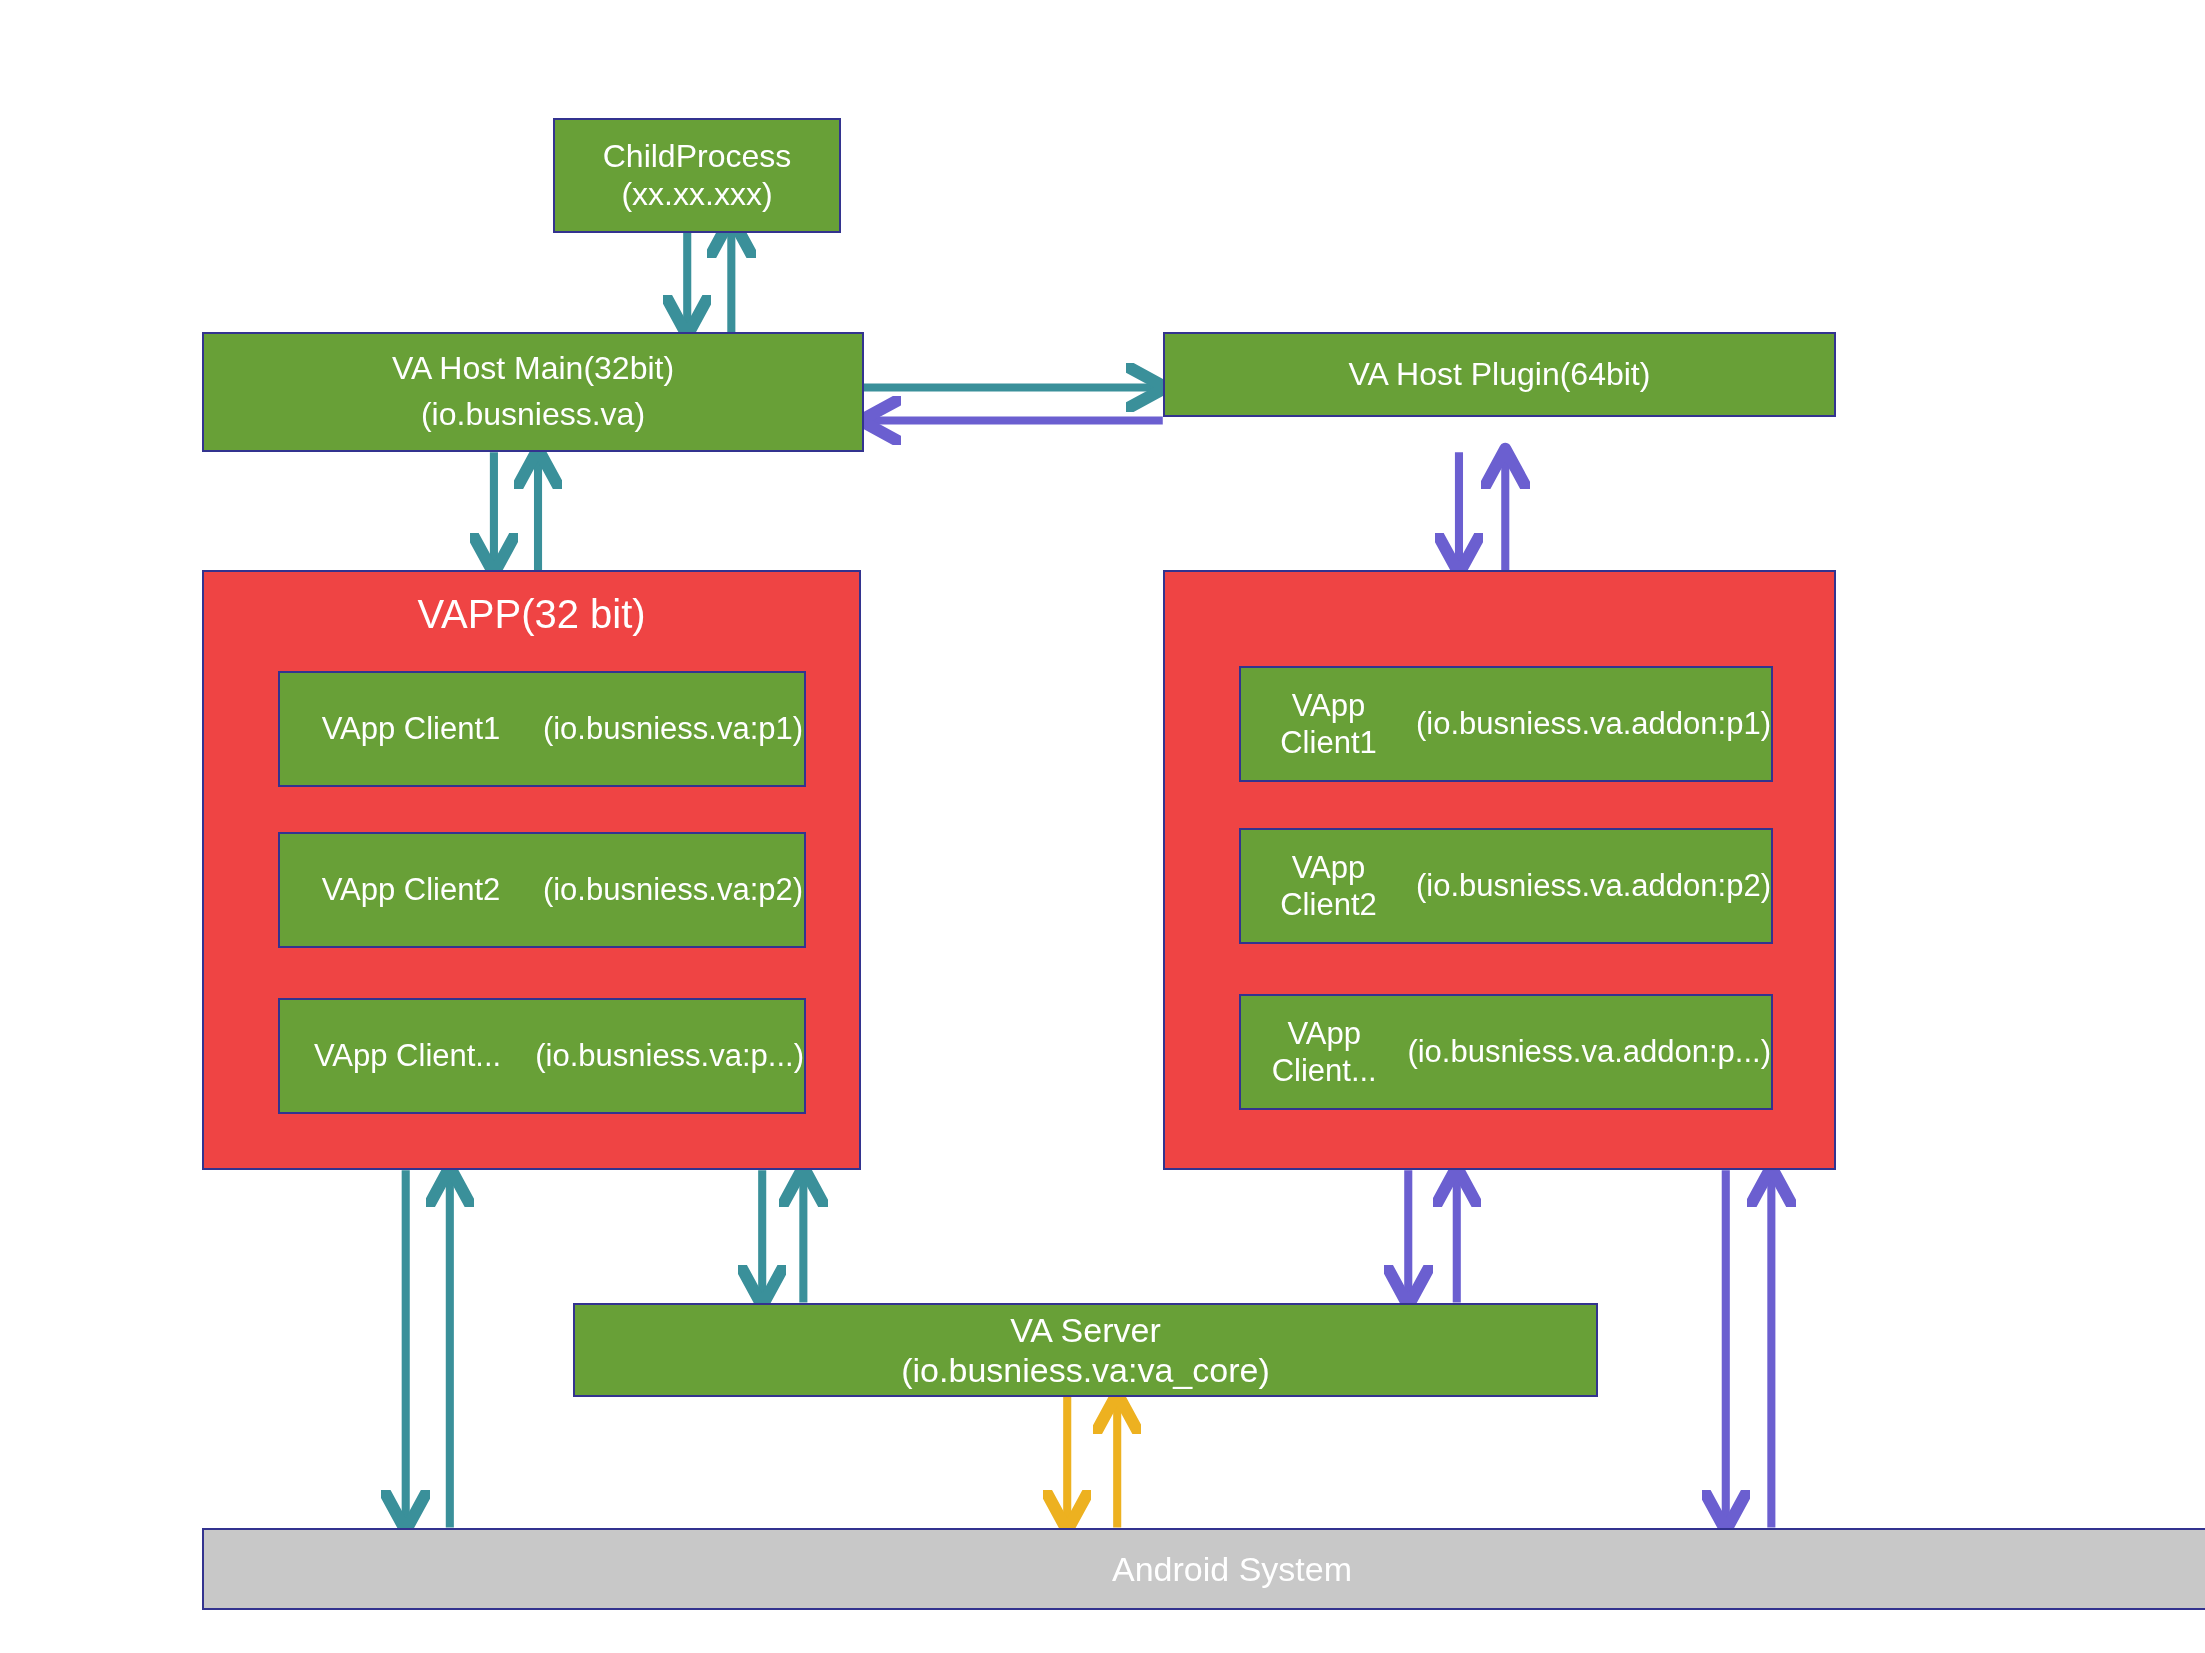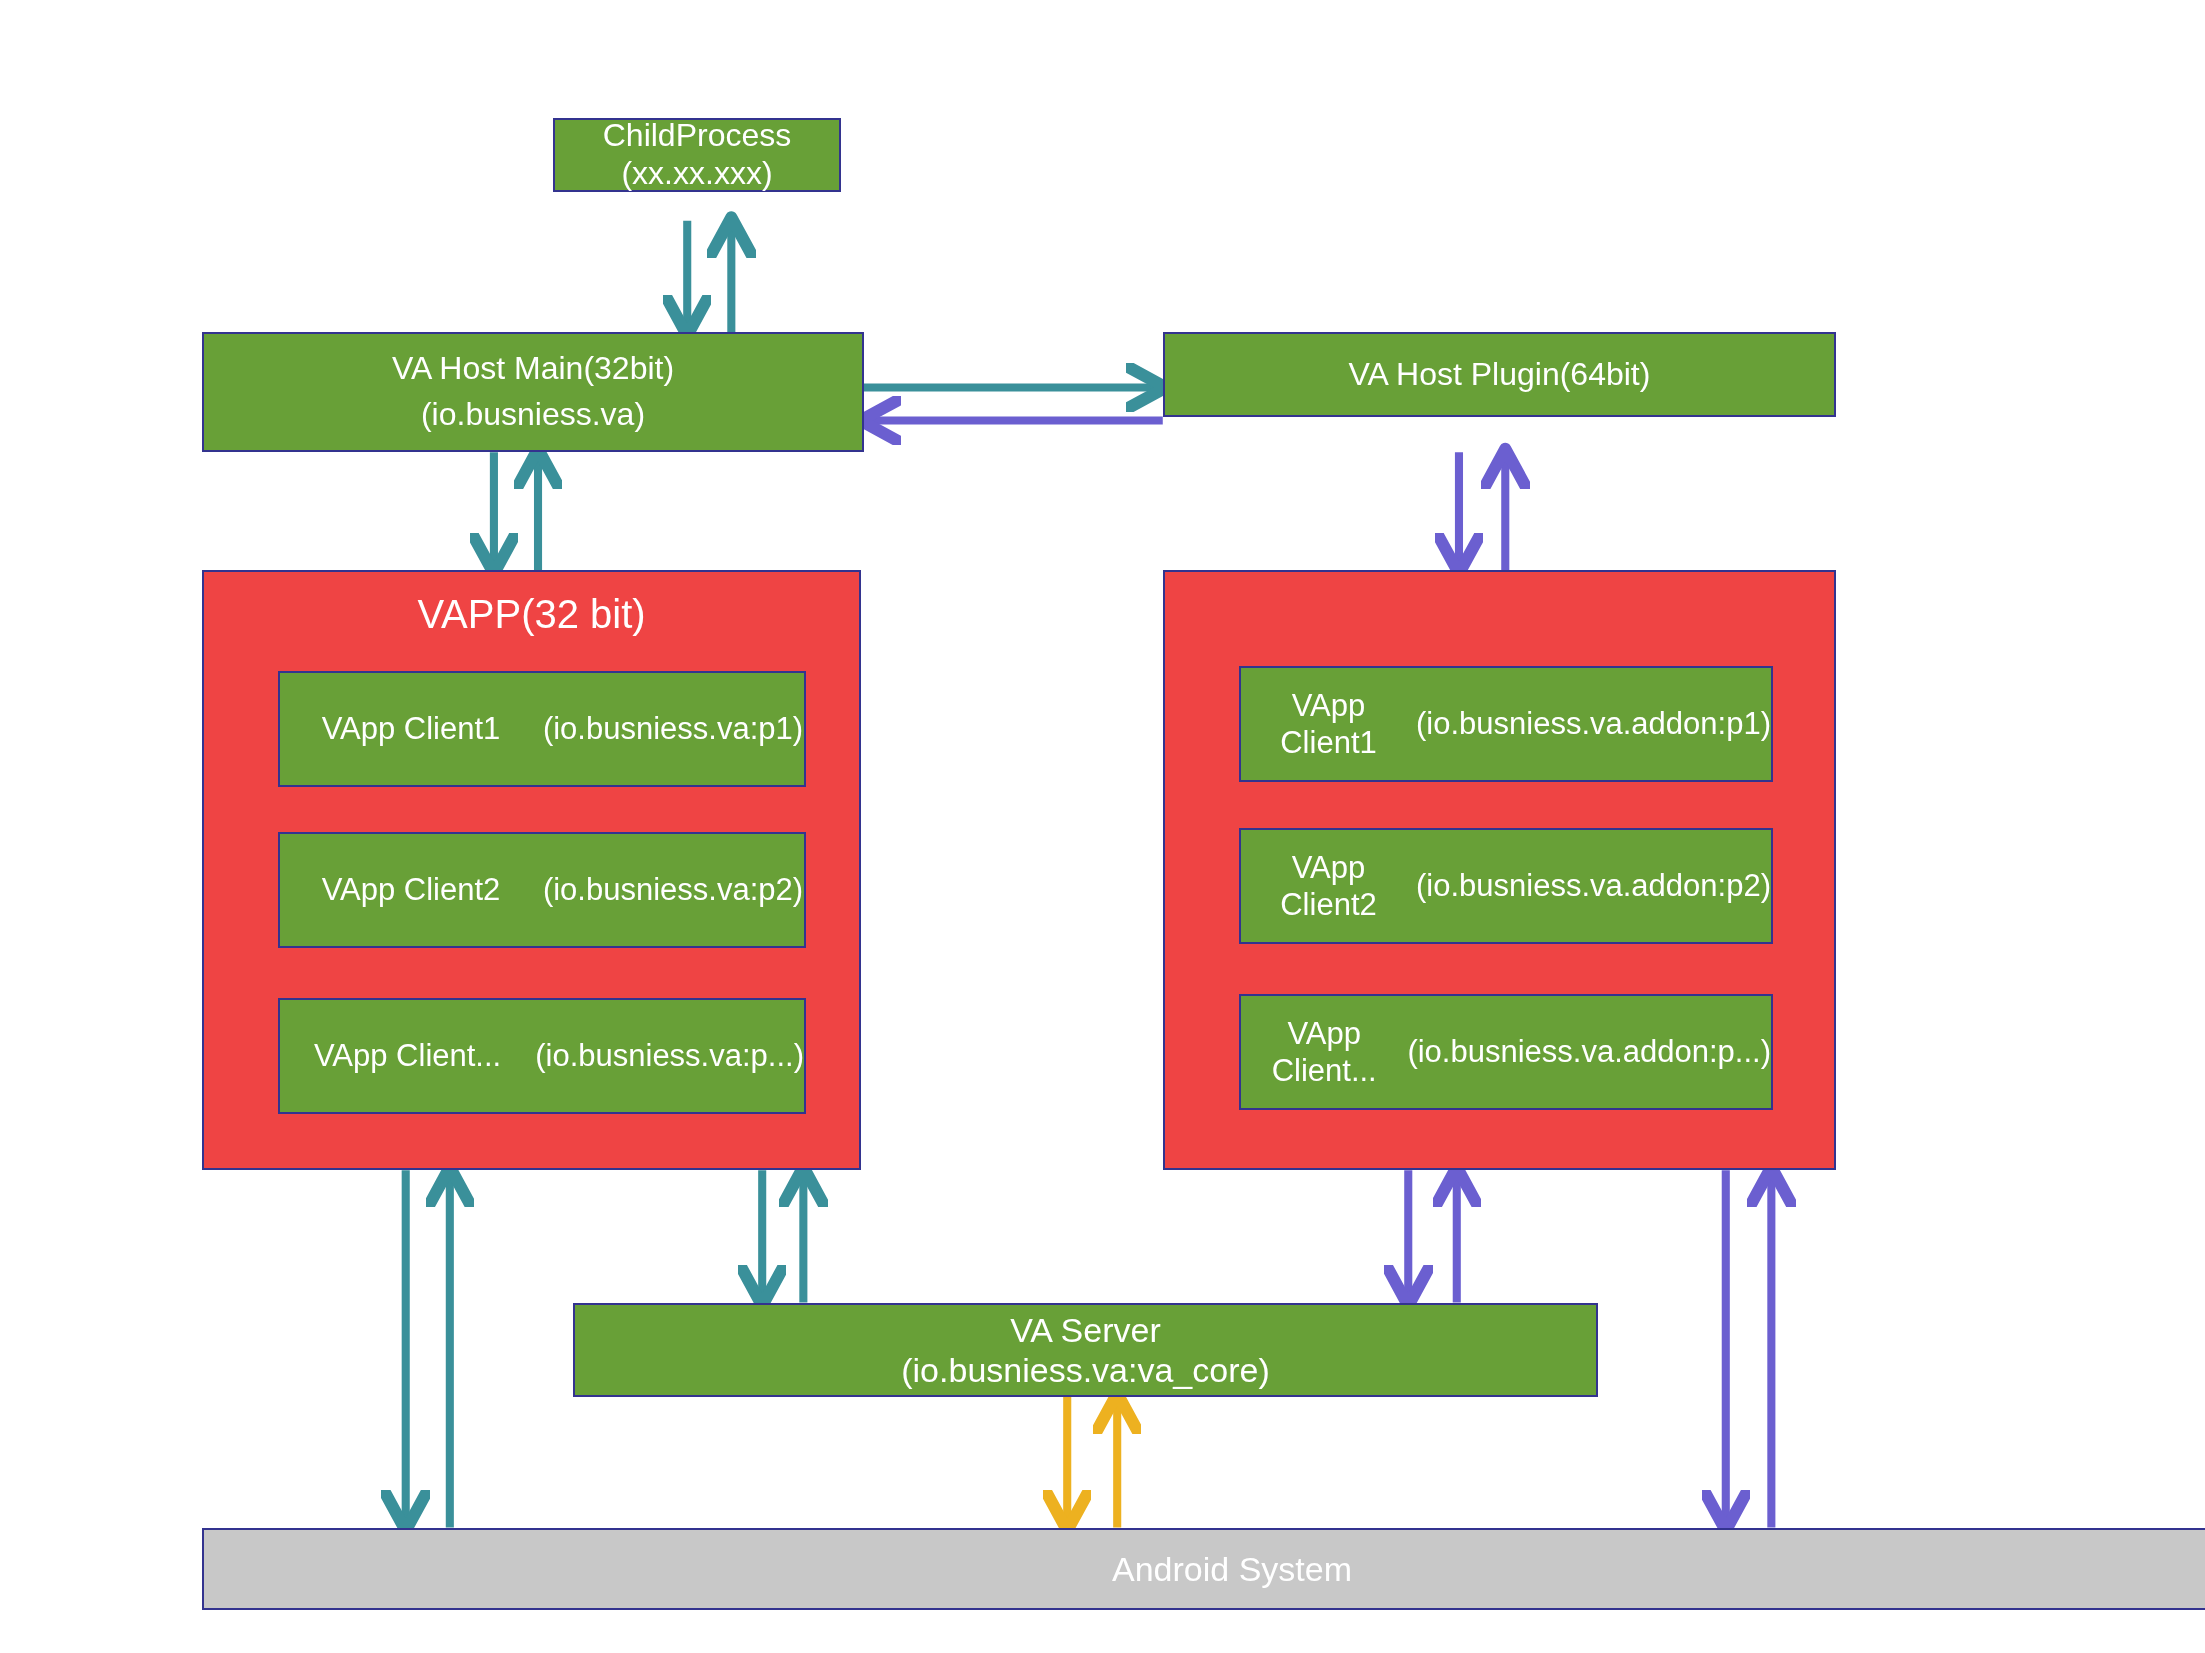--- a/index.html
+++ b/index.html
@@ -129,21 +129,21 @@
       <path stroke="#6b5fd0" marker-end="url(#head-purple)" d="M1982,1772 L1982,1592"></path>
 
       <path stroke="#6b5fd0" marker-end="url(#head-purple)" d="M2348,1592 L2348,2078"></path>
       <path stroke="#6b5fd0" marker-end="url(#head-purple)" d="M2410,2078 L2410,1592"></path>
 
       <path stroke="#edb120" marker-end="url(#head-orange)" d="M1452,1900 L1452,2078"></path>
       <path stroke="#edb120" marker-end="url(#head-orange)" d="M1520,2078 L1520,1900"></path>
     </g>
   </svg>
 
-  <div class="node proc fs-childproc" style="left:553px; top:118px; width:288px; height:74px;">
+  <div class="node proc fs-childproc" style="left:553px; top:118px; width:288px; height:115px;">
     <span class="line1">ChildProcess</span>
     <span class="line2">(xx.xx.xxx)</span>
   </div>
 
   <div class="node proc fs-host" style="left:202px; top:332px; width:662px; height:120px;gap:8px;">
     <span class="line1">VA Host Main(32bit)</span>
     <span class="line2">(io.busniess.va)</span>
   </div>
 
   <div class="node proc fs-host" style="left:1163px; top:332px; width:673px; height:85px;">

